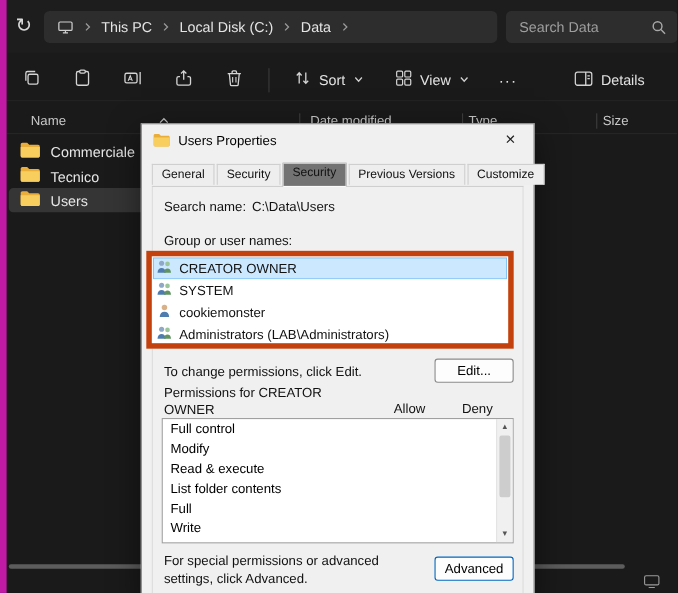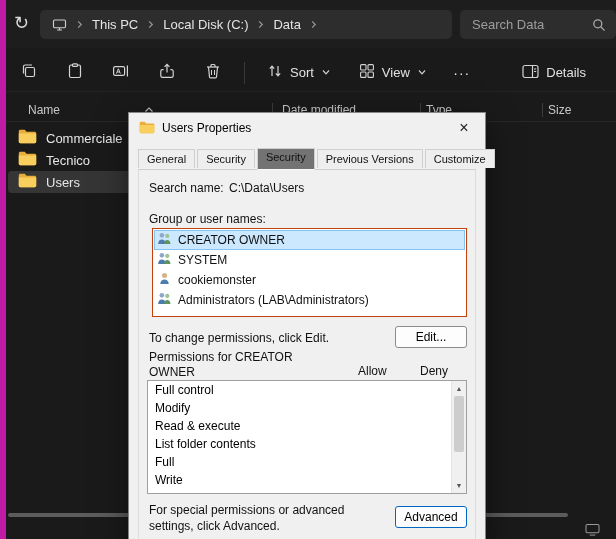--- a/index.html
+++ b/index.html
@@ -60,22 +60,22 @@
   .dlg-tabs{position:absolute;left:9px;top:34px;right:9px;height:23px;display:flex;align-items:center;
     border-bottom:1px solid #cfcfcf}
   .tab{font-size:11px;padding:3px 8px;background:#eeeeee;border:1px solid #cfcfcf;border-bottom:none;
     margin-right:2px;height:19px;color:#111;white-space:nowrap}
   .tab.active{background:#737373;height:22px;margin-bottom:-1px;border-bottom:1px solid #fbfbfb;padding-top:0}
   .dlg-panel{position:absolute;left:9px;right:9px;top:57px;bottom:0;
     border-left:1px solid #dcdcdc;border-right:1px solid #dcdcdc;background:#f0f0f0}
   .obj-label{position:absolute;left:20px;top:68px}
   .obj-value{position:absolute;left:100px;top:68px}
   .group-label{position:absolute;left:20px;top:99px}
-  .group-list{position:absolute;left:23px;right:18px;top:115px;height:89px;background:#fff;
-    border:1px solid #c2410c;padding-top:1px}
+  .group-list{position:absolute;left:4px;right:18px;top:115px;height:89px;background:#fff;
+    border:5px solid #c2410c;padding-top:1px}
   .g-row{height:20px;display:flex;align-items:center;gap:6px;padding-left:3px;margin:0 1px}
   .g-row.selected{background:#cce8ff;box-shadow:inset 0 0 0 1px #84c4f4}
   .edit-note{position:absolute;left:20px;top:218px}
   .btn{position:absolute;width:72px;height:22px;background:#fdfdfd;border:1px solid #8b8b8b;
     border-radius:3px;color:#000;display:flex;align-items:center;justify-content:center}
   .edit-btn{right:18px;top:213px}
   .perm-for{position:absolute;left:20px;top:237px;width:178px;line-height:1.25}
   .allow-label{position:absolute;left:229px;top:251px}
   .deny-label{position:absolute;left:291px;top:251px}
   .perm-list{position:absolute;left:18px;right:18px;top:267px;height:114px;background:#fff;

